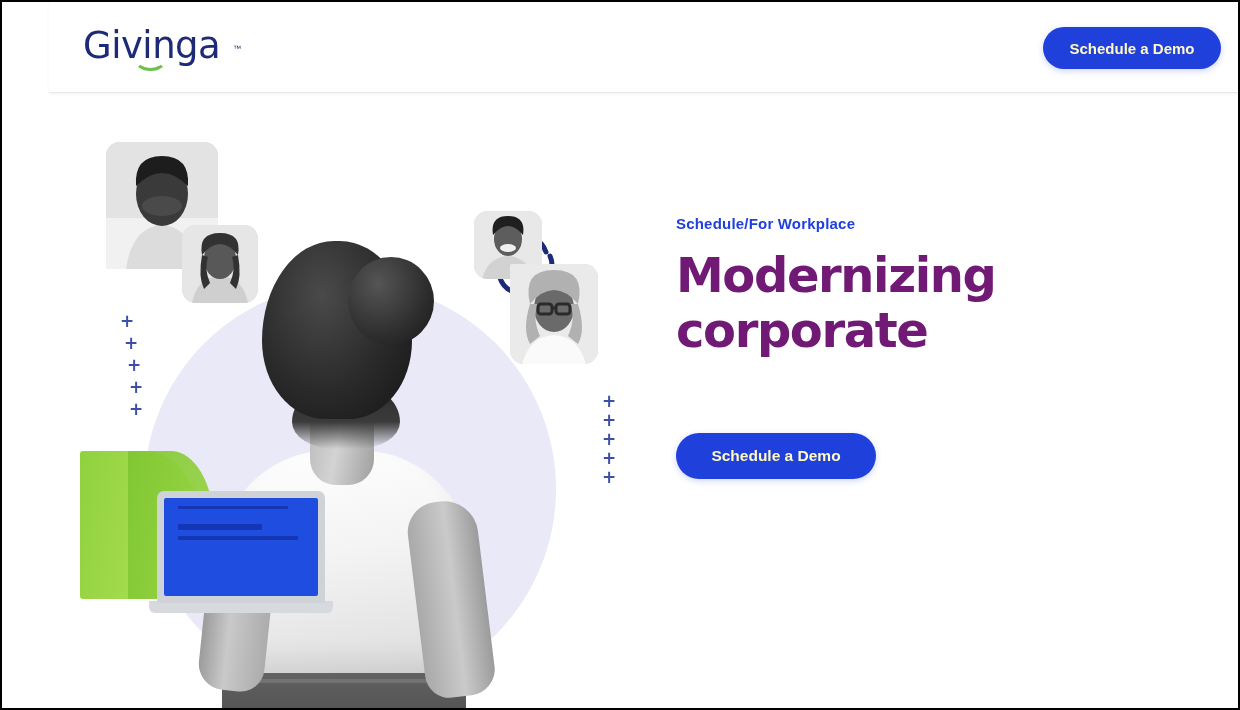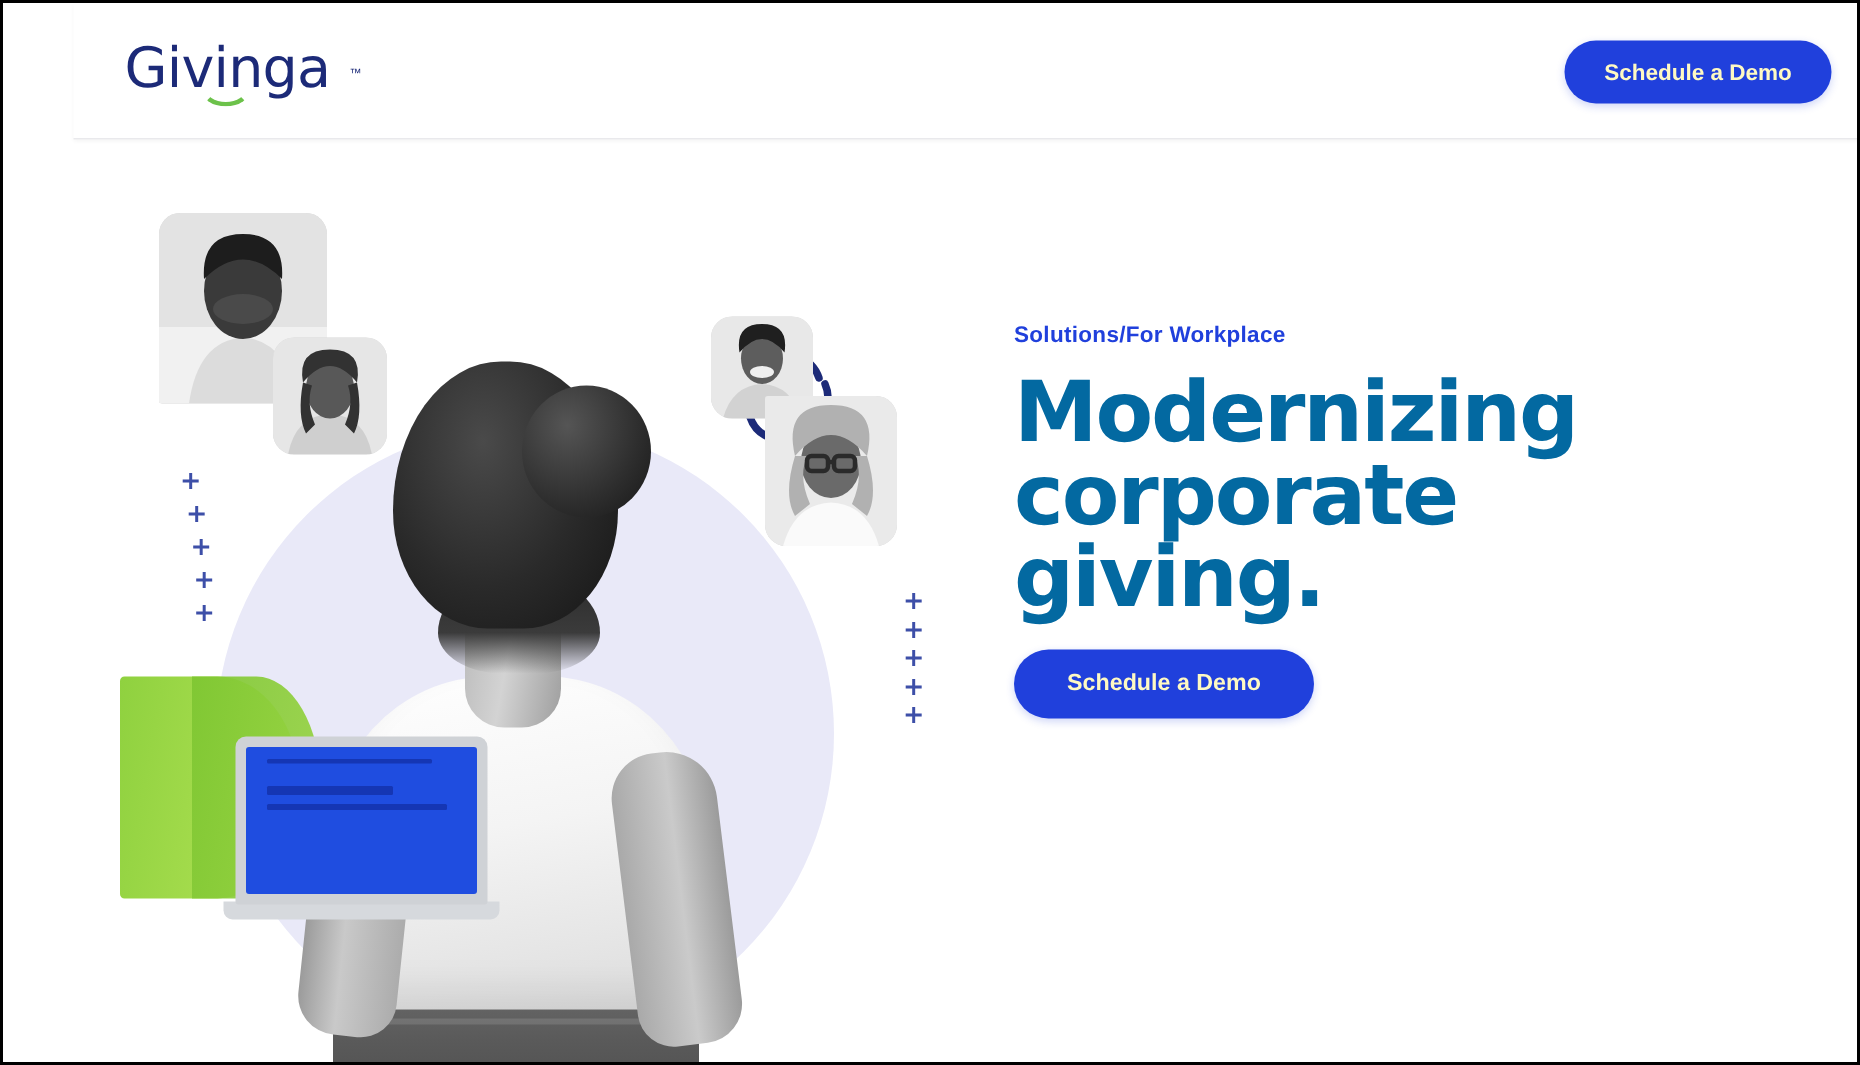--- a/index.html
+++ b/index.html
@@ -146,24 +146,24 @@
   }
   .eyebrow {
     font-size: 15px;
     font-weight: bold;
     color: #2040dc;
     letter-spacing: 0.2px;
     margin: 0 0 16px 0;
   }
   .headline {
     font-family: "DejaVu Sans", sans-serif;
-    font-size: 56px;
+    font-size: 48px;
     font-weight: bold;
     line-height: 55px;
-    color: #0369a1;
+    color: #701a75;
     letter-spacing: -1.4px;
     margin: 0;
     max-width: 360px;
   }
   .hero-cta {
     position: absolute;
     left: 0;
     top: 218px;
     width: 200px;
     height: 46px;
@@ -485,23 +485,22 @@
         <span class="plus" style="left:0px; top:0px;">+</span>
         <span class="plus" style="left:0px; top:19px;">+</span>
         <span class="plus" style="left:0px; top:38px;">+</span>
         <span class="plus" style="left:0px; top:57px;">+</span>
         <span class="plus" style="left:0px; top:76px;">+</span>
       </div>
 
     </div>
 
     <div class="hero-copy">
-      <p class="eyebrow">Solutions/For Workplace</p>
+      <p class="eyebrow">Schedule/For Workplace</p>
       <h1 class="headline">
         <span>Modernizing</span><br>
         <span>corporate</span><br>
-        <span>giving.</span>
       </h1>
       <button class="btn-pill hero-cta">Schedule a Demo</button>
     </div>
 
   </section>
 </div>
 
 </body></html>

